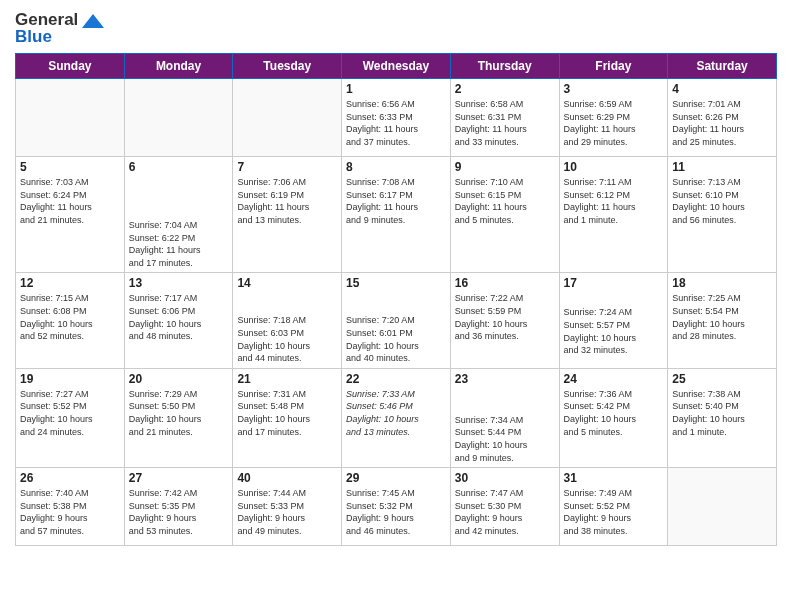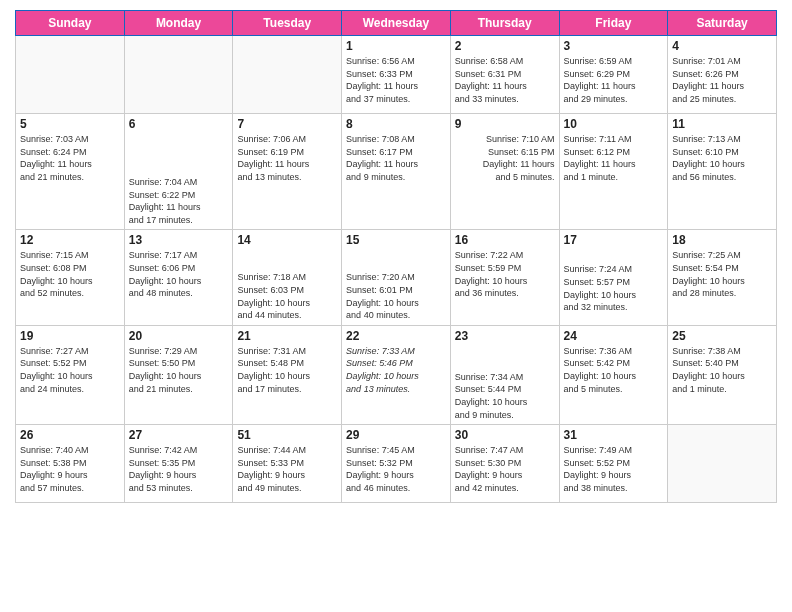--- a/index.html
+++ b/index.html
@@ -5,31 +5,46 @@
     * { box-sizing: border-box; margin: 0; padding: 0; }
     body { font-family: Arial, sans-serif; background: #fff; width: 792px; height: 612px; overflow: hidden; }
     .container { width: 792px; padding: 10px 15px; }
     .header-top { display: flex; align-items: flex-start; justify-content: space-between; margin-bottom: 6px; }
     .logo { display: flex; flex-direction: column; align-items: flex-start; }
     .logo-row { display: flex; align-items: center; gap: 2px; }
     .title-block { text-align: right; }
     .month-title { font-size: 32px; font-weight: bold; color: #222; }
     .location { font-size: 15px; color: #444; }
     .calendar { width: 100%; border-collapse: collapse; }
-    .calendar th { background: #ec4899; color: #fff; font-size: 12px; font-weight: bold; text-align: center; padding: 5px 3px; border: 1px solid #1565c0; }
+    .calendar th { background: #701a75; color: #fff; font-size: 12px; font-weight: bold; text-align: center; padding: 5px 3px; border: 1px solid #1565c0; }
     .calendar td { border: 1px solid #ccc; vertical-align: top; padding: 3px 4px; font-size: 9.5px; color: #333; min-width: 100px; height: 78px; background: #fff; }
     .calendar td.empty { background: #f9f9f9; }
     .day-num { font-size: 12px; font-weight: bold; color: #222; display: block; margin-bottom: 2px; }
     .day-info { font-size: 9px; color: #333; line-height: 1.4; }
     .week-row td { }
   </style>
 </head>
 <body>
 
 <div class="container">
+  <div class="header-top">
+    <div class="logo">
+      <div class="logo-row">
+        <span style="font-size:17px;font-weight:bold;color:#333;">General</span>
+        <svg width="22" height="14" viewBox="0 0 22 14" style="margin-left:2px;margin-top:2px;">
+          <polygon points="0,14 11,0 22,14" fill="#1976d2"></polygon>
+        </svg>
+      </div>
+      <span style="font-size:17px;font-weight:bold;color:#1565c0;margin-top:-3px;">Blue</span>
+    </div>
+    <div class="title-block">
+      <div class="month-title"></div>
+      <div class="location"></div>
+    </div>
+  </div>
 
   <table class="calendar">
     <thead>
       <tr>
       <th>Sunday</th>
           <th>Monday</th>
           <th>Tuesday</th>
           <th>Wednesday</th>
           <th>Thursday</th>
           <th>Friday</th>
@@ -94,21 +109,21 @@
           </td>
           <td>
             <span class="day-num">8</span>
             <div class="day-info" style="white-space: pre-line;">Sunrise: 7:08 AM
 Sunset: 6:17 PM
 Daylight: 11 hours
 and 9 minutes.</div>
           </td>
           <td>
             <span class="day-num">9</span>
-            <div class="day-info" style="white-space: pre-line; text-align: right;">Sunrise: 7:10 AM
+            <div class="day-info" style="white-space: pre-line;">Sunrise: 7:10 AM
 Sunset: 6:15 PM
 Daylight: 11 hours
 and 5 minutes.</div>
           </td>
           <td>
             <span class="day-num">10</span>
             <div class="day-info" style="white-space: pre-line;">Sunrise: 7:11 AM
 Sunset: 6:12 PM
 Daylight: 11 hours
 and 1 minute.</div>
@@ -232,21 +247,21 @@
 and 57 minutes.</div>
           </td>
           <td>
             <span class="day-num">27</span>
             <div class="day-info" style="white-space: pre-line;">Sunrise: 7:42 AM
 Sunset: 5:35 PM
 Daylight: 9 hours
 and 53 minutes.</div>
           </td>
           <td>
-            <span class="day-num">51</span>
+            <span class="day-num">40</span>
             <div class="day-info" style="white-space: pre-line;">Sunrise: 7:44 AM
 Sunset: 5:33 PM
 Daylight: 9 hours
 and 49 minutes.</div>
           </td>
           <td>
             <span class="day-num">29</span>
             <div class="day-info" style="white-space: pre-line;">Sunrise: 7:45 AM
 Sunset: 5:32 PM
 Daylight: 9 hours

